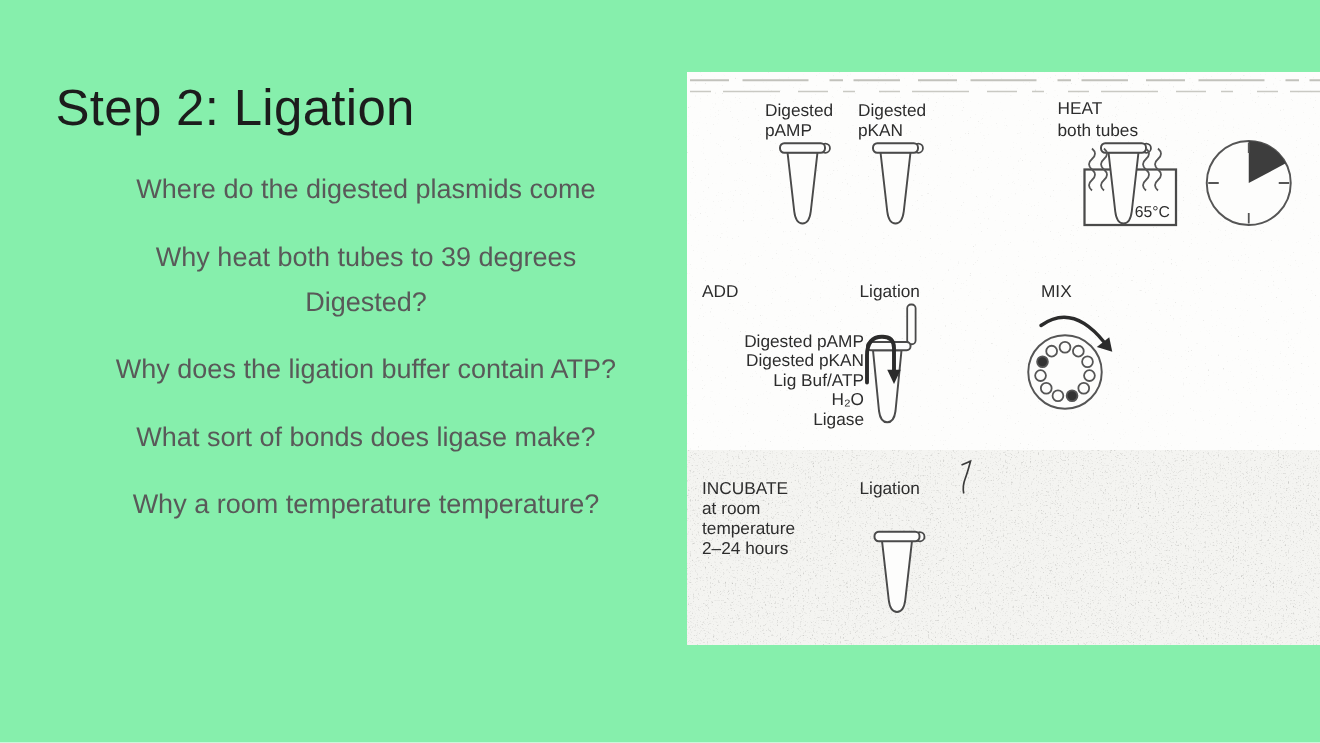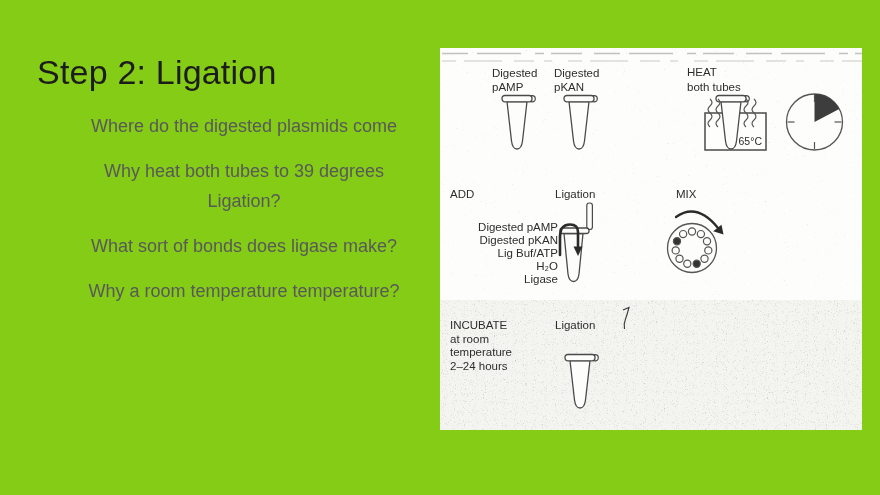--- a/index.html
+++ b/index.html
@@ -5,21 +5,21 @@
   html, body {
     margin: 0;
     padding: 0;
     background: #ffffff;
     font-family: "Liberation Sans", "DejaVu Sans", sans-serif;
   }
   .slide {
     position: relative;
     width: 880px;
     height: 495px;
-    background: #84cc16;
+    background: #86efac;
     overflow: hidden;
   }
   .question-col {
     position: absolute;
     left: 37px;
     top: 53px;
     width: 414px;
   }
   .slide-title {
     font-size: 34px;
@@ -35,21 +35,21 @@
     line-height: 30px;
     margin: 0 0 15px 0;
     text-align: center;
   }
   .qline {
     display: block;
     white-space: nowrap;
   }
   .figure-wrap {
     position: absolute;
-    left: 440px;
+    left: 458px;
     top: 48px;
     width: 422px;
     height: 385px;
   }
   svg text {
     font-family: "Liberation Sans", "DejaVu Sans", sans-serif;
     font-size: 11.5px;
     fill: #2d2d2d;
   }
   svg text.small {
@@ -62,21 +62,24 @@
 <div class="slide">
 
   <div class="question-col">
     <h1 class="slide-title">Step 2: Ligation</h1>
 
     <p class="question">
       <span class="qline">Where do the digested plasmids come</span>
     </p>
     <p class="question">
       <span class="qline">Why heat both tubes to 39 degrees</span>
-      <span class="qline">Ligation?</span>
+      <span class="qline">Digested?</span>
+    </p>
+    <p class="question">
+      <span class="qline">Why does the ligation buffer contain ATP?</span>
     </p>
     <p class="question">
       <span class="qline">What sort of bonds does ligase make?</span>
     </p>
     <p class="question">
       <span class="qline">Why a room temperature temperature?</span>
     </p>
   </div>
 
   <div class="figure-wrap">

